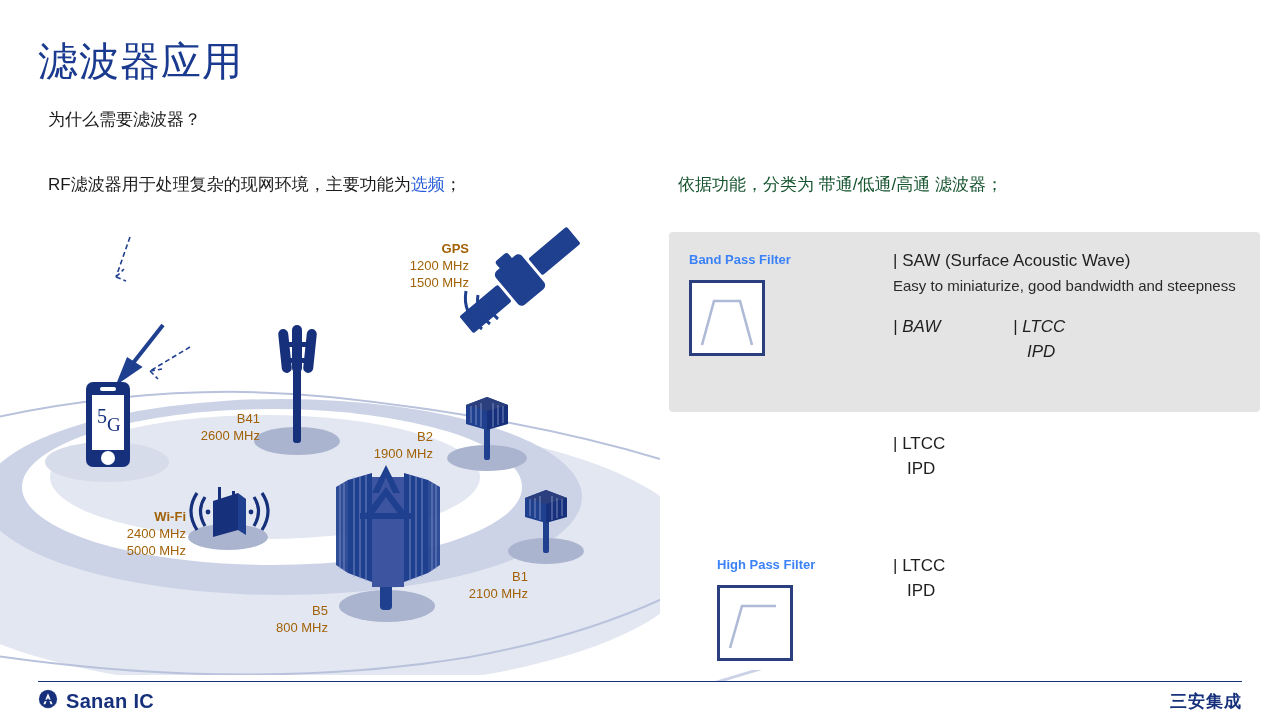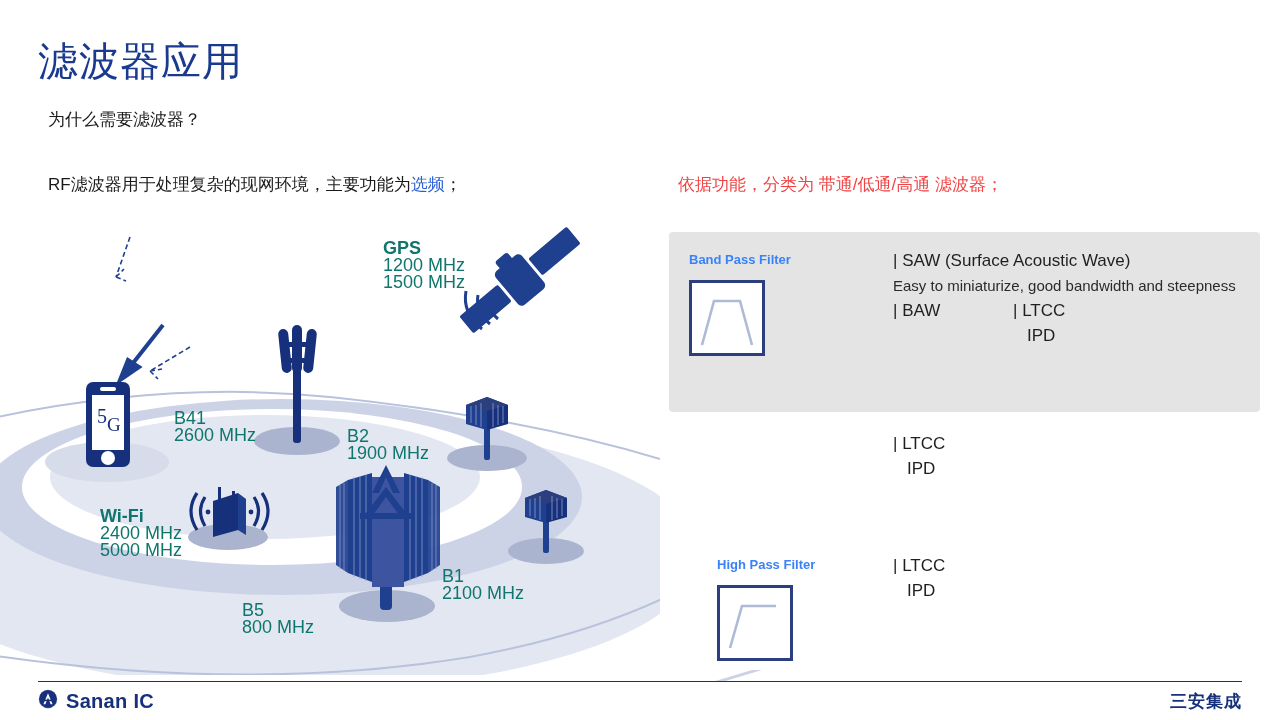--- a/index.html
+++ b/index.html
@@ -21,50 +21,50 @@
     position:absolute;left:48px;top:108px;
     font-size:17px;line-height:24px;color:#1a1a1a;font-weight:400;
   }
   #lead-left{
     position:absolute;left:48px;top:173px;
     font-size:17px;line-height:24px;color:#1a1a1a;white-space:nowrap;
   }
   #lead-left .hl{color:#2b5fd9;}
   #lead-right{
     position:absolute;left:678px;top:173px;
-    font-size:17px;line-height:24px;color:#ef4444;white-space:nowrap;
+    font-size:17px;line-height:24px;color:#14532d;white-space:nowrap;
   }
 
   
   #illustration{position:absolute;left:0px;top:225px;width:660px;height:450px;}
   #illustration svg{display:block;}
   .lbl{
-    position:absolute;text-align:left;font-size:18px;line-height:17px;
-    color:#0f766e;white-space:nowrap;
+    position:absolute;text-align:right;font-size:13px;line-height:17px;
+    color:#a16207;white-space:nowrap;
   }
   .lbl .bold{font-weight:bold;display:block;}
   .lbl .row{display:block;}
 
   
   #bpf-panel{
     position:absolute;left:669px;top:232px;width:591px;height:180px;
     background:#e4e4e4;border-radius:4px;
   }
   .frow{position:absolute;}
   .fname{
     font-size:13px;line-height:24px;color:#3b82f6;font-weight:700;white-space:nowrap;
   }
   .fbox{
     margin-top:8px;width:76px;height:76px;border:3px solid #2b3f7f;background:#ffffff;
     box-sizing:border-box;
   }
   .fbox svg{display:block;}
   .fdesc{font-size:17px;line-height:25px;color:#1f1f1f;}
   .fdesc .sub{font-size:15px;line-height:21px;color:#2b2b2b;}
-  .twocol{display:flex;margin-top:2px;}
+  .twocol{display:flex;margin-top:18px;font-style:italic;}
   .twocol .c1{width:120px;}
   .twocol .c2{width:160px;}
   .ind{padding-left:14px;}
 
   
   #footer-rule{
     position:absolute;left:38px;top:681px;width:1204px;height:0;
     border-top:1.5px solid #16307c;
   }
   #footer-brand{

